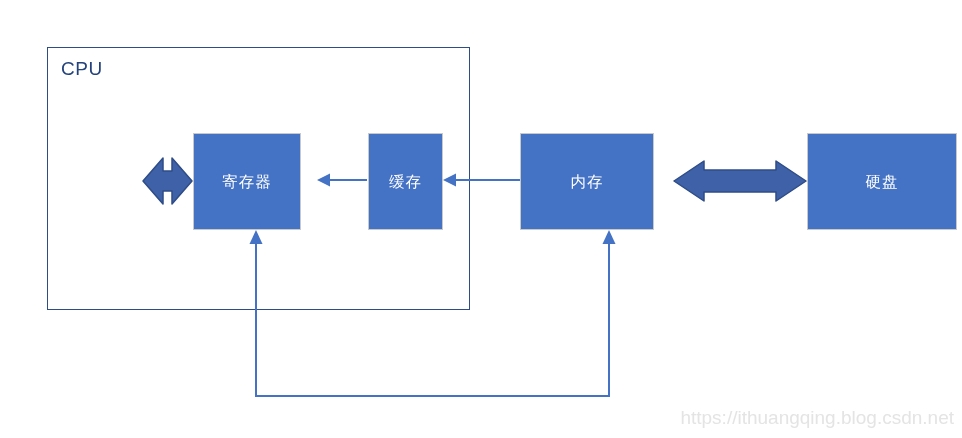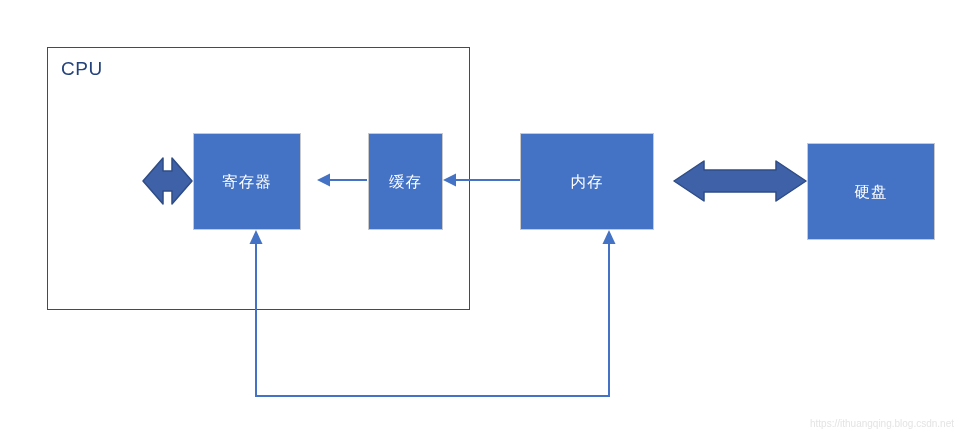--- a/index.html
+++ b/index.html
@@ -54,31 +54,31 @@
     font-size: 15.5px;
     letter-spacing: 1px;
     white-space: pre-line;
     line-height: 1.5;
     z-index: 2;
   }
   .node-alu      { left:  68px; top: 133px; width:  74px; height: 97px; }
   .node-register { left: 193px; top: 133px; width: 108px; height: 97px; }
   .node-cache    { left: 368px; top: 133px; width:  75px; height: 97px; }
   .node-memory   { left: 520px; top: 133px; width: 134px; height: 97px; }
-  .node-disk     { left: 807px; top: 143px; width: 128px; height: 97px; }
+  .node-disk     { left: 807px; top: 133px; width: 150px; height: 97px; }
 
   svg.wires { position: absolute; left: 0; top: 0; z-index: 1; }
   .thick-arrow { fill: var(--thick-arrow-fill); stroke: var(--thick-arrow-stroke); stroke-width: 1.5; stroke-linejoin: round; }
   .thin-line  { stroke: var(--line-color); stroke-width: 2; fill: none; }
   .arrow-head { fill: var(--line-color); stroke: none; }
 
   .watermark {
     position: absolute;
     right: 8px; bottom: 9px;
-    font-size: 10px;
+    font-size: 19px;
     color: var(--watermark-color);
     z-index: 3;
   }
 </style>
 </head>
 <body>
 
 <div class="stage">
 
   <div class="cpu-outline"></div>

